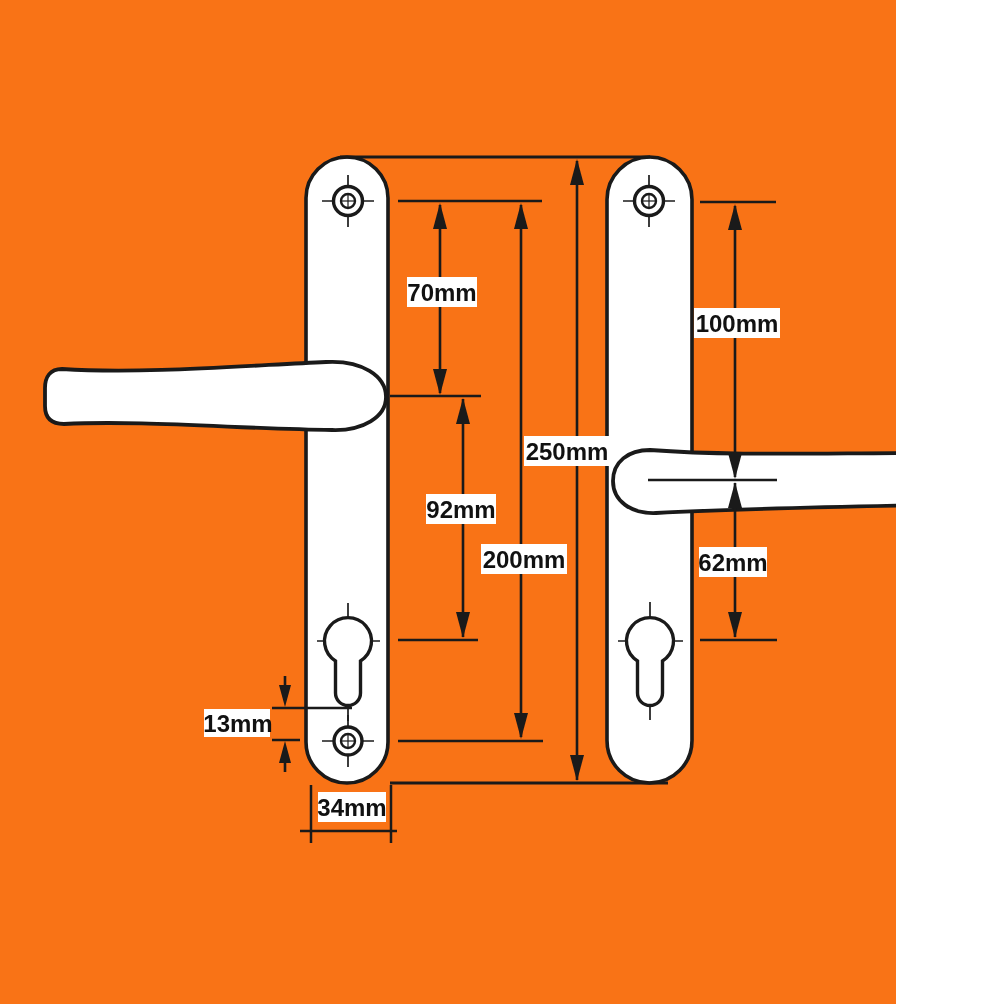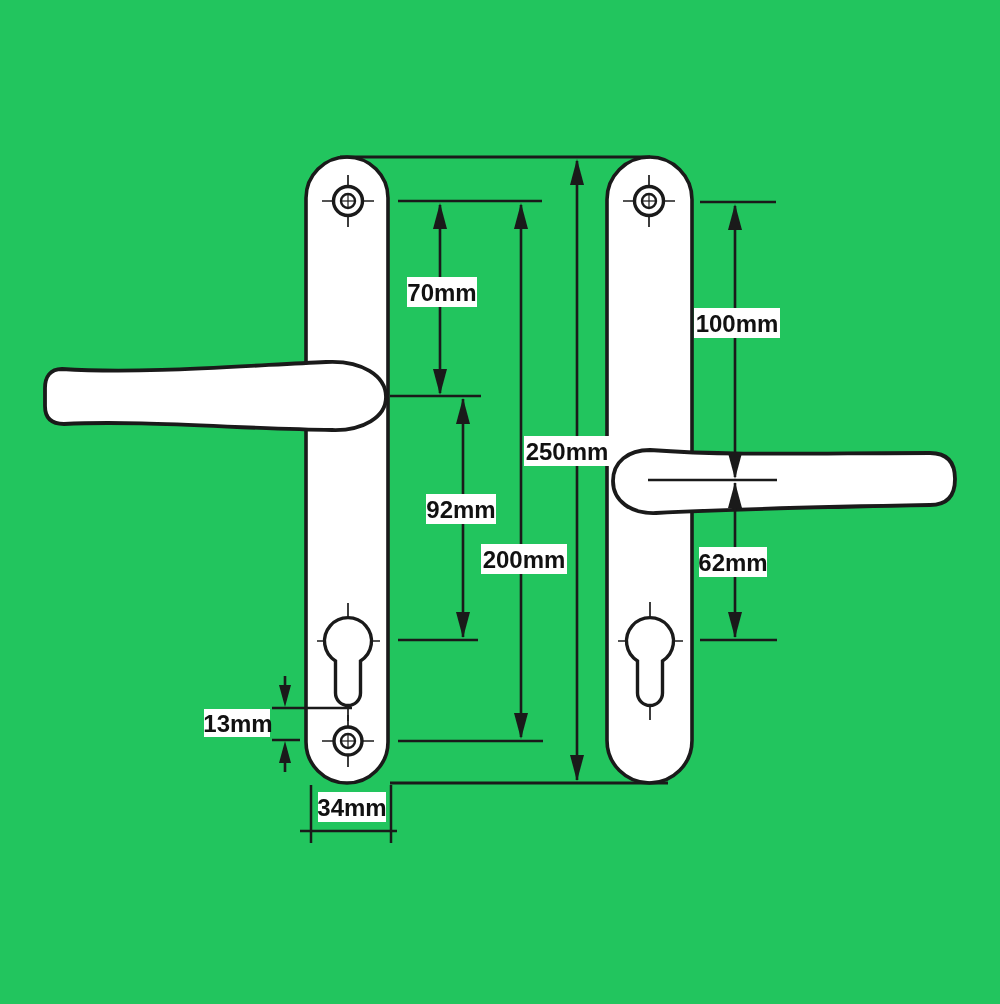--- a/index.html
+++ b/index.html
@@ -3,23 +3,23 @@
 <meta charset="utf-8">
 <style>
   html, body {
     margin: 0;
     padding: 0;
     background: #ffffff;
     font-family: "Liberation Sans", sans-serif;
   }
   .stage {
     position: relative;
-    width: 1000px;
+    width: 896px;
     height: 1004px;
-    background: #22c55e;
+    background: #f97316;
     overflow: hidden;
   }
   svg { display: block; }
   .dim-label {
     font-family: "Liberation Sans", "DejaVu Sans", sans-serif;
     font-weight: 700;
     font-size: 24px;
     fill: #111111;
   }
   .outline   { fill: #ffffff; stroke: #1a1a1a; }

